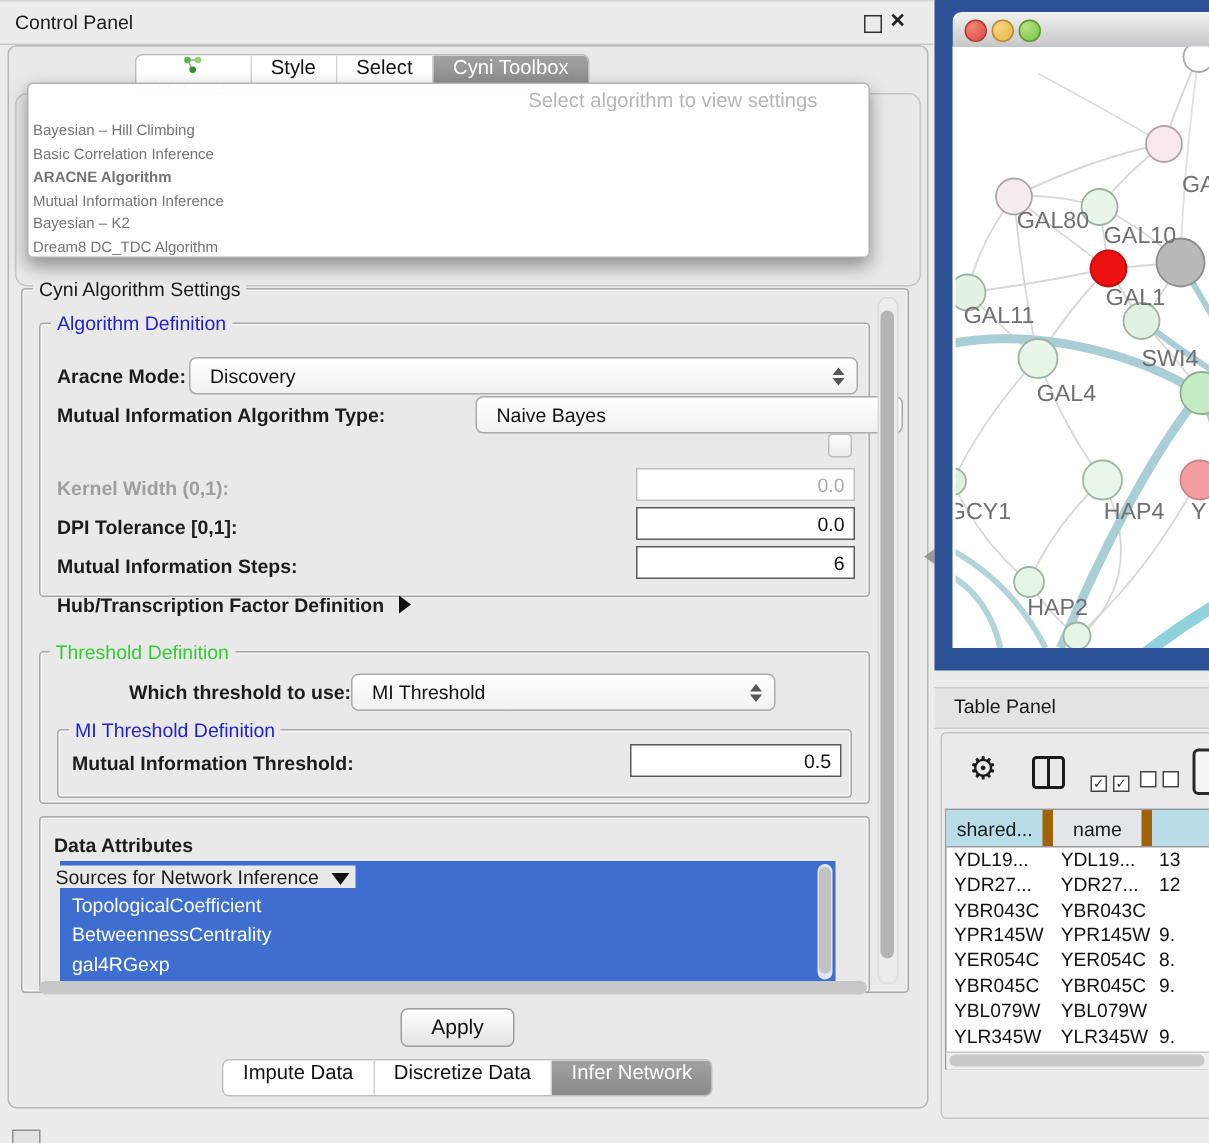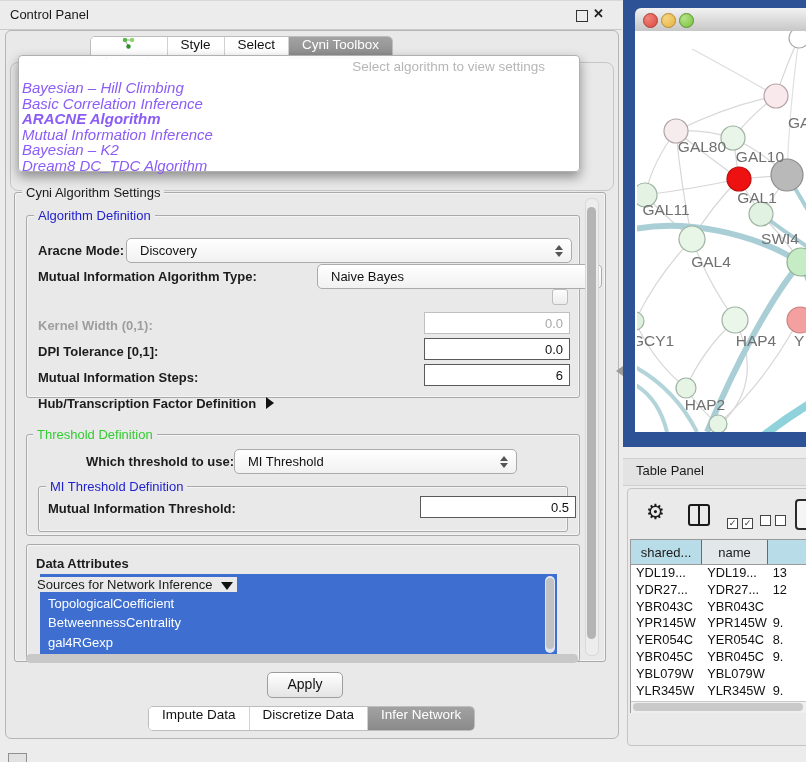--- a/index.html
+++ b/index.html
@@ -20,21 +20,21 @@
   .segbar .seg:last-child{border-right:none;}
   .segbar .seg.sel{background:linear-gradient(#a2a2a2,#8a8a8a);color:#fff;border-right:none;}
   #tabbar{left:90px;top:36px;}
   #bottombar{left:148px;top:706px;height:23px;}
   #bottombar .seg{font-size:13.5px;height:23px;}
   .neticon svg{display:block;}
   
   #algo-popup{left:18px;top:55px;width:560px;height:115px;background:rgba(255,255,255,0.97);
               border:1px solid #b0b0b0;border-radius:4px;box-shadow:0 5px 12px rgba(0,0,0,0.4);z-index:50;}
   #algo-ph{display:block;height:21px;padding:3px 34px 0 0;text-align:right;color:#b6b6b6;font-size:13.5px;}
-  .pitem{height:15.6px;line-height:15.6px;font-size:15px;padding-left:3px;color:#8b5cf6;font-style:italic;}
+  .pitem{height:15.6px;line-height:15.6px;font-size:10px;padding-left:3px;color:#737373;}
   .pitem.b{font-weight:bold;}
   
   .group{border:1px solid #a9a9a9;border-radius:3px;box-shadow:inset 0 0 0 1px rgba(255,255,255,0.55);}
   .gtitle{position:absolute;background:#e9e9e9;padding:0 4px;font-size:13px;z-index:3;white-space:nowrap;}
   .t-black{color:#1a1a1a;} .t-blue{color:#2222cc;} .t-green{color:#33cc33;}
   .lbl{position:absolute;font-size:13px;font-weight:bold;color:#1c1c1c;white-space:nowrap;}
   .lbl.dis{color:#9e9e9e;}
   
   .combo{position:absolute;background:linear-gradient(#ffffff,#f1f1f1);border:1px solid #ababab;border-radius:5px;
          display:flex;align-items:center;}
@@ -77,21 +77,21 @@
   #tp-title{left:636px;top:463px;font-size:13px;color:#1a1a1a;}
   #tp-body{left:627px;top:488px;width:185px;height:256px;background:#eaeaea;border:1px solid #c4c4c4;border-radius:4px;}
   #gear-ic{left:646px;top:500px;font-size:21px;color:#1a1a1a;}
   #cols-ic{left:688px;top:504px;width:18px;height:18px;border:2px solid #1a1a1a;border-radius:3px;}
   #cols-ic::after{content:"";position:absolute;left:8px;top:0;width:2px;height:18px;background:#1a1a1a;}
   .cbx{display:inline-block;width:9px;height:9px;border:1.5px solid #444;margin-right:4px;font-size:9px;line-height:9px;text-align:center;color:#333;background:#fff;}
   #checks-ic{left:727px;top:512px;} #squares-ic{left:760px;top:512px;}
   #newtab-ic{left:795px;top:499px;width:20px;height:27px;border:2px solid #2a2a2a;border-radius:4px;background:#f5f5f5;}
   #table{left:630px;top:539px;width:180px;height:174px;border:1px solid #9a9a9a;background:#fff;box-sizing:border-box;}
   #thead{display:flex;height:24px;border-bottom:1px solid #9a9a9a;}
-  .th{font-size:13px;color:#1a1a1a;display:flex;align-items:center;justify-content:center;border-right:1px solid #a16207;box-sizing:border-box;}
+  .th{font-size:13px;color:#1a1a1a;display:flex;align-items:center;justify-content:center;border-right:7px solid #a16207;box-sizing:border-box;}
   .c0{width:76px;} .c1{width:70px;} .c2{width:44px;border-right:none;}
   .th.c0,.th.c2{background:#b9dce9;} .th.c1{background:#e2e8ea;}
   #tbody{height:136px;overflow:hidden;}
   .trow{display:flex;height:16.8px;}
   .tcell{font-size:12.8px;color:#111;padding-left:5px;box-sizing:border-box;white-space:nowrap;overflow:hidden;line-height:16.8px;}
   #tb-hscroll{height:11px;border-top:1px solid #c9c9c9;position:relative;background:#efefef;}
   #tb-hscroll .thumb{position:absolute;left:2px;top:1px;width:170px;height:8px;background:#c9c9c9;border-radius:4px;}
   #page-sq{left:8px;top:753px;width:17px;height:12px;border:1px solid #909090;background:#e2e2e2;}
 </style>
 </head>
@@ -193,21 +193,21 @@
     <span class="cval">MI Threshold</span>
     <span class="carr">
         <i class="au"></i>
         <i class="ad"></i>
       </span>
   </div>
 
   <div class="abs group" style="left:38px;top:486px;width:528px;height:44px;"></div>
   <span class="gtitle t-blue" style="left:46px;top:479px;">MI Threshold Definition</span>
   <span class="lbl" style="left:48px;top:501px;">Mutual Information Threshold:</span>
-  <input class="inp" style="left: 420px; top: 496px; width: 156px;" readonly="" value="0.5">
+  <input class="inp" style="left: 420px; top: 496px; width: 141px;" readonly="" value="0.5">
 
   <div class="abs group" style="left:26px;top:544px;width:552px;height:116px;"></div>
   <span class="gtitle t-black" style="left:33px;top:537px;margin-top:40px;"><span>Sources for Network Inference</span><span class="tri-d"></span></span>
   <span class="lbl" style="left:36px;top:556px;">Data Attributes</span>
   <div class="abs" id="attr-list">
       <div class="aitem">SelfLoops</div>
       <div class="aitem">TopologicalCoefficient</div>
       <div class="aitem">BetweennessCentrality</div>
       <div class="aitem">gal4RGexp</div>
     </div>

